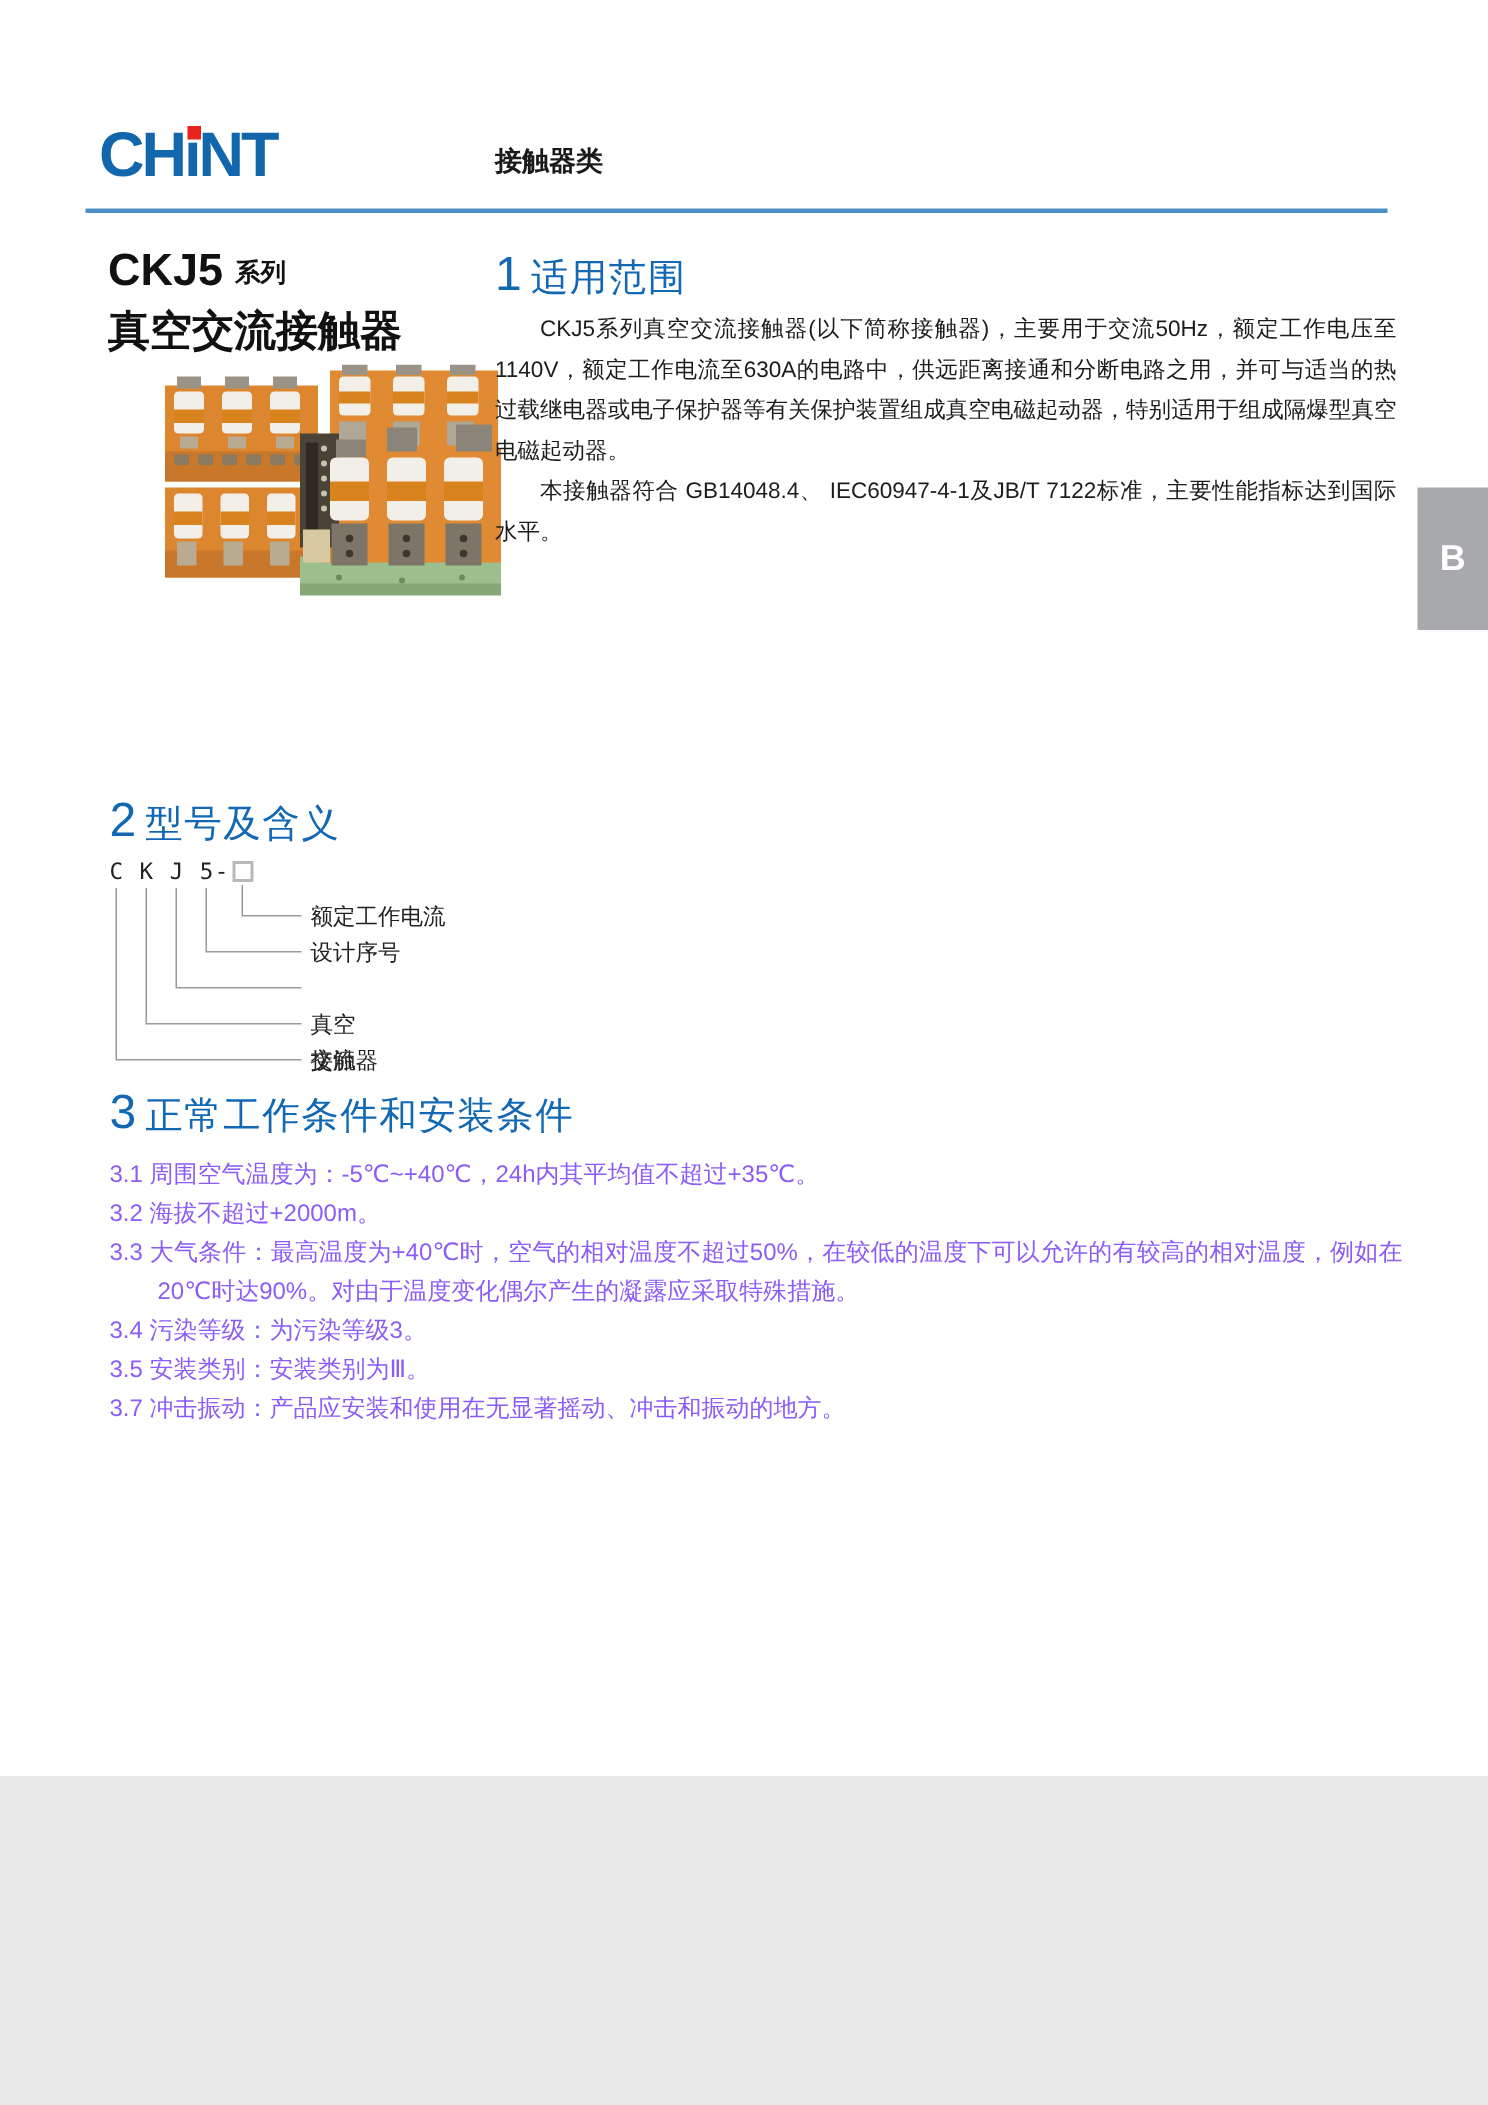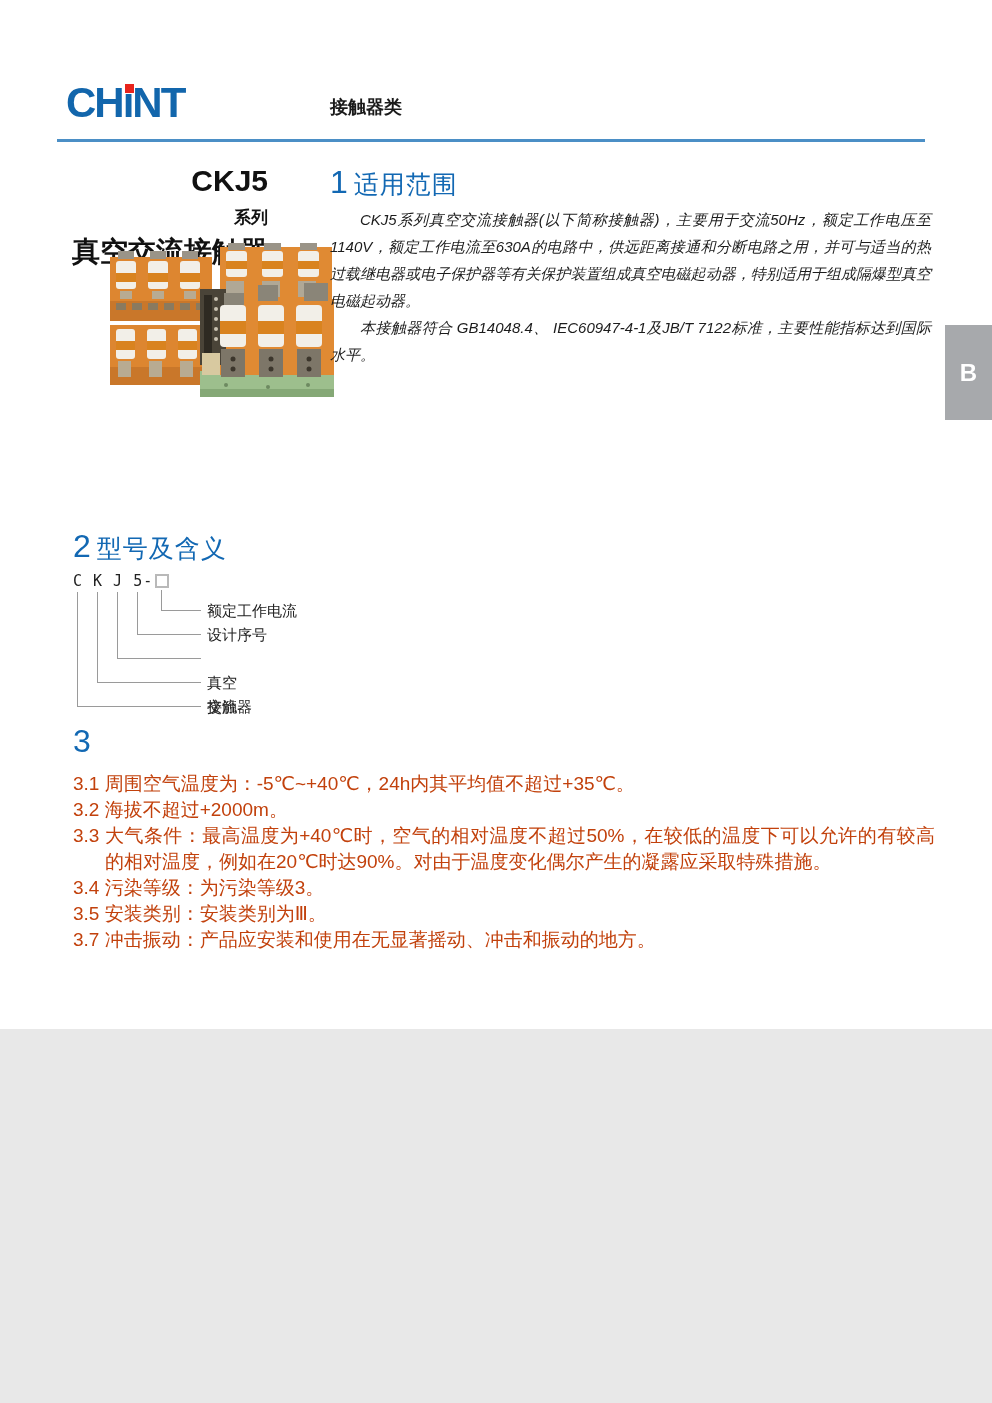--- a/index.html
+++ b/index.html
@@ -1,61 +1,61 @@
 <!DOCTYPE html>
 <html><head>
 <meta charset="utf-8">
 <style>
   html,body{margin:0;padding:0;background:#e8e8e8;}
   .page{
-    position:relative;width:992px;height:1029px;margin:0 auto;
+    position:relative;width:992px;height:1184px;margin:0 auto;
     background:#ffffff;overflow:hidden;
     font-family:"Liberation Sans","DejaVu Sans",sans-serif;color:#1c1c1c;
   }
   
   .logo{position:absolute;left:66px;top:82px;font-size:42px;font-weight:bold;
     color:#1266ac;letter-spacing:-2px;line-height:1;}
   .logo-dot{position:absolute;left:59px;top:2px;width:9px;height:9px;background:#e8241c;}
   .category-title{position:absolute;left:330px;top:95px;font-size:18px;font-weight:bold;color:#1a1a1a;}
   .header-rule{position:absolute;left:57px;top:139px;width:868px;height:3px;background:#4b8fc6;}
   
   .series-block{position:absolute;left:72px;top:164px;}
-  .series-line{display:flex;align-items:flex-end;gap:8px;flex-direction:column;}
+  .series-line{display:flex;align-items:center;gap:8px;}
   .series-name{font-size:30px;font-weight:bold;color:#111;letter-spacing:0;}
   .series-suffix{font-size:17px;font-weight:bold;color:#111;}
   .series-subtitle{font-size:28px;font-weight:bold;color:#111;margin-top:4px;}
   .product-photo{position:absolute;left:108px;top:243px;}
   
   .side-tab{position:absolute;left:945px;top:325px;width:47px;height:95px;background:#a7a9ac;
     display:flex;align-items:center;justify-content:center;}
   .side-tab span{color:#ffffff;font-size:24px;font-weight:bold;}
   
   .sec-title{position:absolute;display:flex;align-items:baseline;color:#1268b3;}
   .sec-num{font-size:32px;margin-right:6px;line-height:1;}
   .sec-text{font-size:25px;letter-spacing:1px;}
   #sec1-title{left:330px;top:166px;}
   #sec2-title{left:73px;top:530px;}
   #sec3-title{left:73px;top:725px;}
   
   .sec1-body{position:absolute;left:330px;top:206px;width:601px;
-    font-size:15px;line-height:27px;text-align:justify;color:#1c1c1c;font-style:italic;}
+    font-size:15px;line-height:27px;text-align:justify;color:#1c1c1c;}
   .sec1-body p{margin:0;text-indent:2em;}
   
   .model-diagram{position:absolute;left:73px;top:572px;width:380px;height:150px;}
   .model-code{position:absolute;left:0;top:0;font-family:"DejaVu Sans Mono","Liberation Mono",monospace;
     font-size:15px;letter-spacing:1px;color:#222;}
   .model-box{position:absolute;left:82px;top:2px;width:10px;height:10px;
     background:#fff;border:2px solid #b9b9b9;}
   .dline{position:absolute;background:#9a9a9a;}
   .vline{width:1px;}
   .hline{height:1px;}
   .dlabel{position:absolute;left:134px;font-size:15px;color:#222;white-space:nowrap;}
   
   .sec3-body{position:absolute;left:73px;top:771px;width:862px;
-    font-size:19px;line-height:26px;color:#c2410c;}
+    font-size:16px;line-height:26px;color:#8b5cf6;}
   .cond-item{padding-left:32px;text-indent:-32px;text-align:justify;}
   
   .footer-line{position:absolute;left:329px;top:1351px;width:2px;height:52px;background:#f0897c;}
   .page-number{position:absolute;left:338px;top:1353px;font-size:15px;color:#4a4a4a;letter-spacing:0.5px;}
 </style>
 </head>
 <body>
 
 <div class="page">
 
@@ -211,20 +211,21 @@
 
     <div class="dlabel" style="top:30px;">额定工作电流</div>
     <div class="dlabel" style="top:54px;">设计序号</div>
     <div class="dlabel" style="top:78px;margin-top:48px;">交流</div>
     <div class="dlabel" style="top:102px;">真空</div>
     <div class="dlabel" style="top:126px;">接触器</div>
   </div>
 
   <div class="sec-title" id="sec3-title">
     <span class="sec-num">3</span>
+    <span class="sec-text">正常工作条件和安装条件</span>
   </div>
   <div class="sec3-body">
     <div class="cond-item">3.1 周围空气温度为：-5℃~+40℃，24h内其平均值不超过+35℃。</div>
     <div class="cond-item">3.2 海拔不超过+2000m。</div>
     <div class="cond-item">3.3 大气条件：最高温度为+40℃时，空气的相对温度不超过50%，在较低的温度下可以允许的有较高的相对温度，例如在20℃时达90%。对由于温度变化偶尔产生的凝露应采取特殊措施。</div>
     <div class="cond-item">3.4 污染等级：为污染等级3。</div>
     <div class="cond-item">3.5 安装类别：安装类别为Ⅲ。</div>
     <div class="cond-item">3.7 冲击振动：产品应安装和使用在无显著摇动、冲击和振动的地方。</div>
   </div>
 

